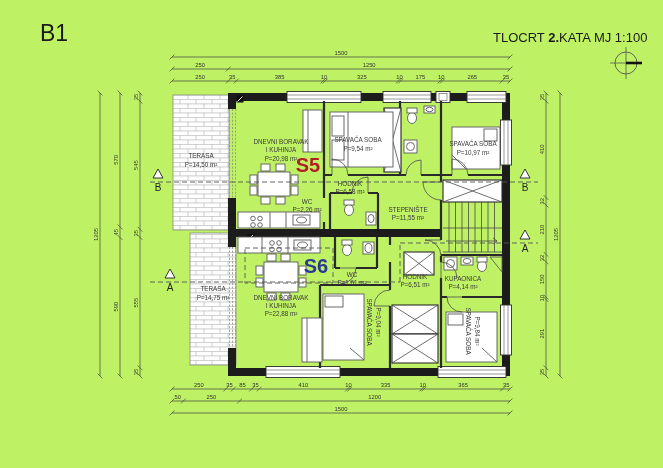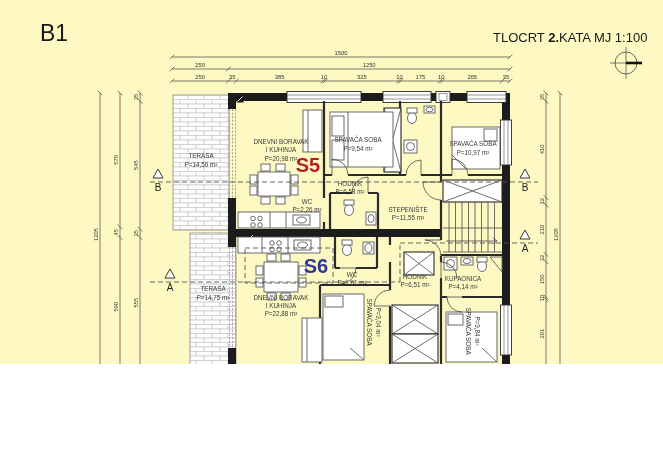--- a/index.html
+++ b/index.html
@@ -1,16 +1,16 @@
 <!DOCTYPE html>
 <html><head>
 <meta charset="utf-8">
 <style>
   html,body{margin:0;padding:0;background:#fff;}
-  #stage{position:relative;width:663px;height:364px;background:#fef9c3;overflow:hidden;}
+  #stage{position:relative;width:663px;height:468px;background:#bef264;overflow:hidden;}
   svg{position:absolute;left:0;top:0;font-family:"Liberation Sans",sans-serif;}
   .wall{fill:#1c1c1c;}
   .iw{stroke:#2a2a2a;stroke-width:2.2;fill:none;}
   .box{stroke:#2a2a2a;stroke-width:1.1;fill:#fff;}
   .thin{stroke:#4a4a4a;stroke-width:0.8;fill:none;}
   .furn{stroke:#5a5a5a;stroke-width:0.9;fill:#fff;}
   .furnl{stroke:#5a5a5a;stroke-width:0.9;fill:none;}
   .dash{stroke:#555;stroke-width:0.9;fill:none;stroke-dasharray:5 3;}
   .glaz{stroke:#8a8a8a;stroke-width:0.8;fill:none;stroke-dasharray:2 1.6;}
   .win{fill:#fff;stroke:#2a2a2a;stroke-width:0.9;}

